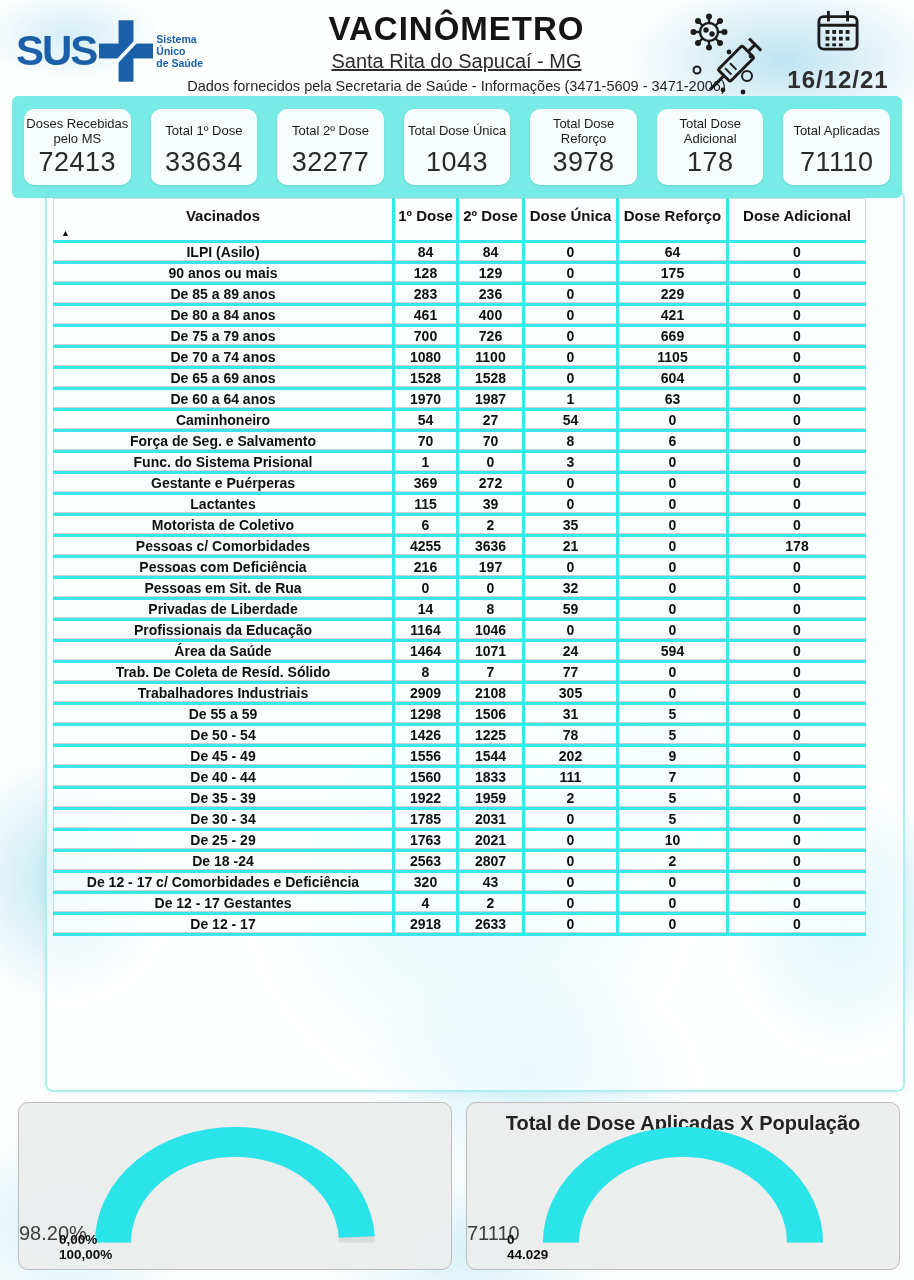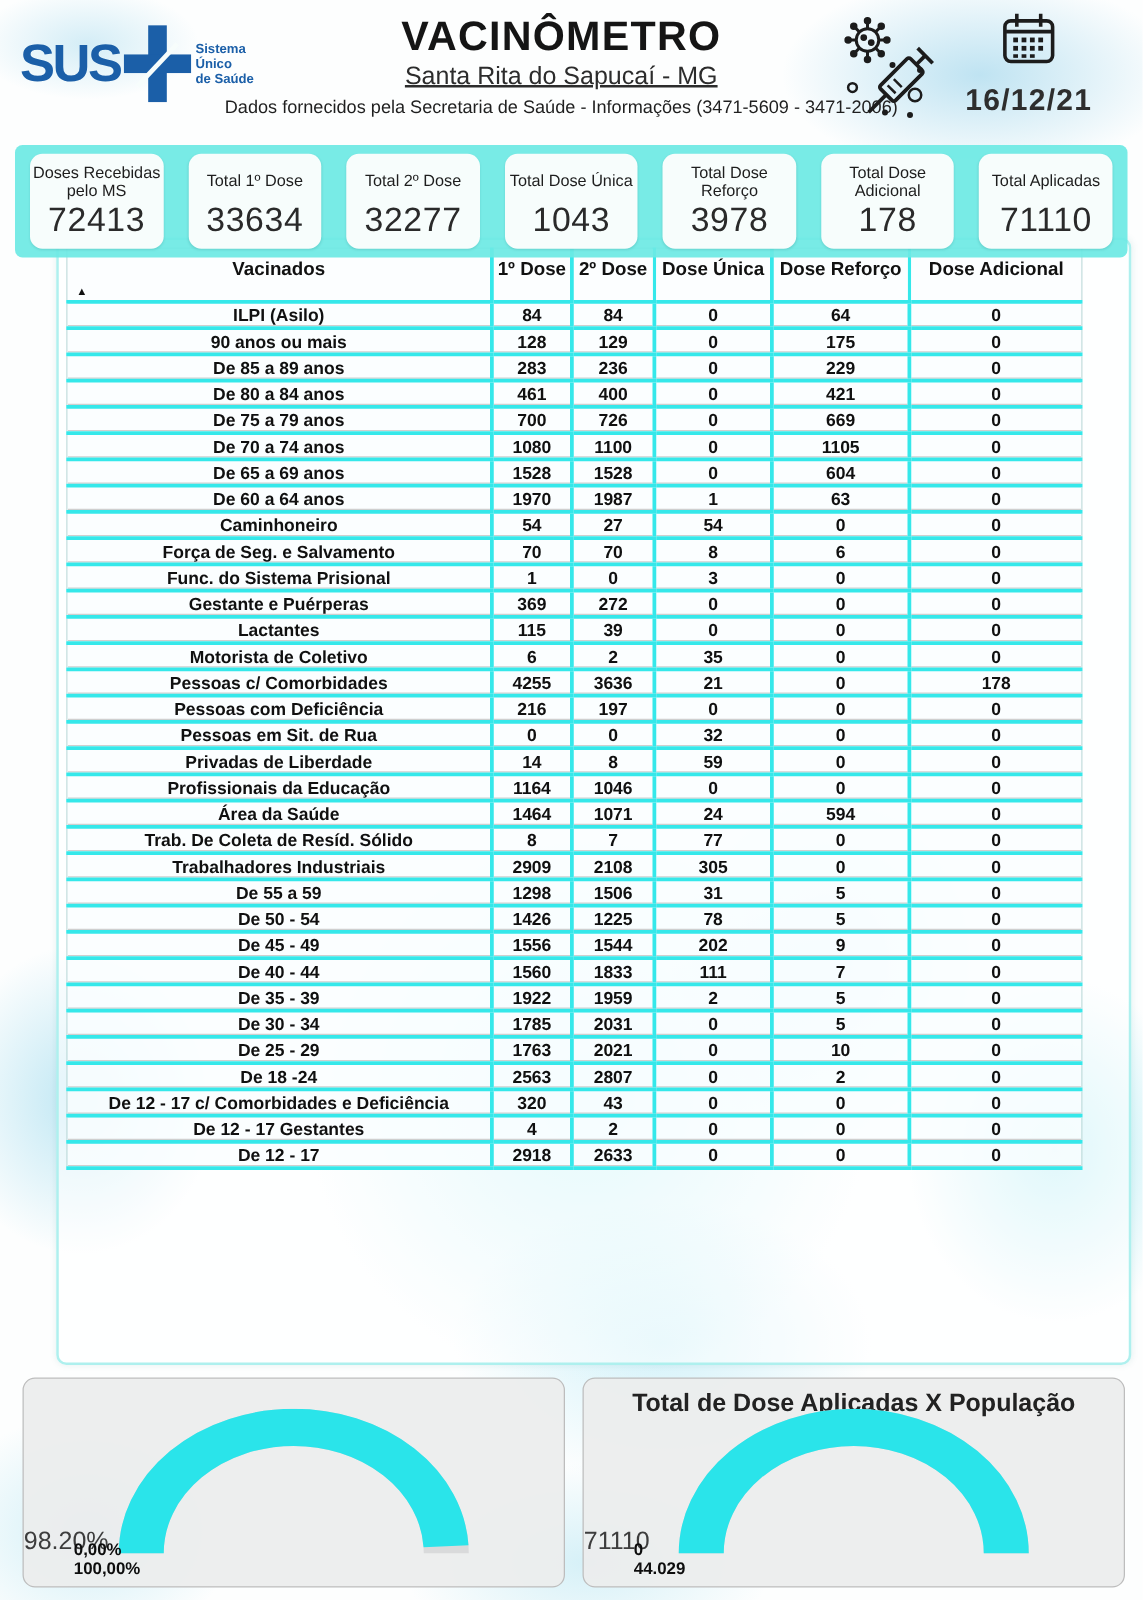--- a/index.html
+++ b/index.html
@@ -16,37 +16,37 @@
   .b2 { left:-20px; top:-10px; width:180px; height:90px;  background: radial-gradient(ellipse, rgba(150,212,235,.4), rgba(150,212,235,0) 70%); }
   .b3 { left:-45px; top:755px; width:220px; height:250px; background: radial-gradient(ellipse, rgba(140,212,235,.55), rgba(140,212,235,0) 70%); }
   .b4 { right:-50px; top:780px; width:240px; height:280px; background: radial-gradient(ellipse, rgba(120,222,238,.5), rgba(120,222,238,0) 70%); }
   .b5 { left:240px; top:650px; width:460px; height:460px; background: radial-gradient(ellipse, rgba(110,222,238,.38), rgba(110,222,238,0) 70%); }
   .b6 { left:360px; top:960px; width:340px; height:230px; background: radial-gradient(ellipse, rgba(120,215,240,.3), rgba(120,215,240,0) 70%); }
   .b7 { left:-50px; top:1130px; width:240px; height:190px; background: radial-gradient(ellipse, rgba(140,215,235,.4), rgba(140,215,235,0) 70%); }
   .b8 { left:320px; top:1170px; width:300px; height:160px; background: radial-gradient(ellipse, rgba(140,215,235,.35), rgba(140,215,235,0) 70%); }
   .b9 { right:120px; top:620px; width:260px; height:300px; background: radial-gradient(ellipse, rgba(120,218,238,.3), rgba(120,218,238,0) 70%); }
 
   
-  header { position: absolute; top: 4px; left: 0; right: 16px; height: 90px; z-index: 2; }
+  header { position: absolute; top: 4px; left: 0; right: 1px; height: 90px; z-index: 2; }
   .sus-logo { position: absolute; left: 16px; top: 16px; display: flex; align-items: center; gap: 3px; }
   .sus-text { font-size: 42px; font-weight: bold; color: #1b5fa8; letter-spacing: -2px; }
   .logo-caption { font-size: 10.5px; font-weight: bold; color: #1b5fa8; line-height: 1.15; white-space: pre-line; }
   .title-block { position: absolute; left: 50%; top: 6px; transform: translateX(-50%); width: 640px; text-align: center; }
   .title-block h1 { font-size: 33px; font-weight: 800; letter-spacing: 1px; color: #151515; }
   .subtitle { font-size: 20px; color: #2c2c2c; margin-top: 2px; text-decoration: underline; }
   .info-line { font-size: 14.5px; color: #1f1f1f; margin-top: 5px; text-align: center; }
   .virus-syringe { position: absolute; right: 136px; top: 8px; }
   .date-block { position: absolute; right: 22px; top: 6px; width: 106px; text-align: center; }
   .date-value { font-size: 24px; font-weight: 700; color: #2e2e2e; margin-top: 10px; letter-spacing: 1px; }
 
   
   .summary-band {
-    position: absolute; top: 96px; left: 12px; right: 12px; height: 90px; z-index: 2;
+    position: absolute; top: 96px; left: 12px; right: 12px; height: 102px; z-index: 2;
     background: rgba(108,233,228,.92); border-radius: 6px;
-    display: flex; align-items: center; gap: 20px; padding: 0 12px; margin-top: 20px;
+    display: flex; align-items: center; gap: 20px; padding: 0 12px;
   }
   .card {
     flex: 1; height: 76px; background: #f7fdfc; border-radius: 10px;
     display: flex; flex-direction: column; align-items: center; justify-content: center;
     box-shadow: 0 1px 2px rgba(0,90,90,.15);
     padding: 2px 2px;
   }
   .card-label { font-size: 13px; color: #1e1e1e; text-align: center; line-height: 1.15; min-height: 30px; display: flex; align-items: center; }
   .card-value { font-size: 27px; color: #2a2a2a; letter-spacing: .5px; }
 

